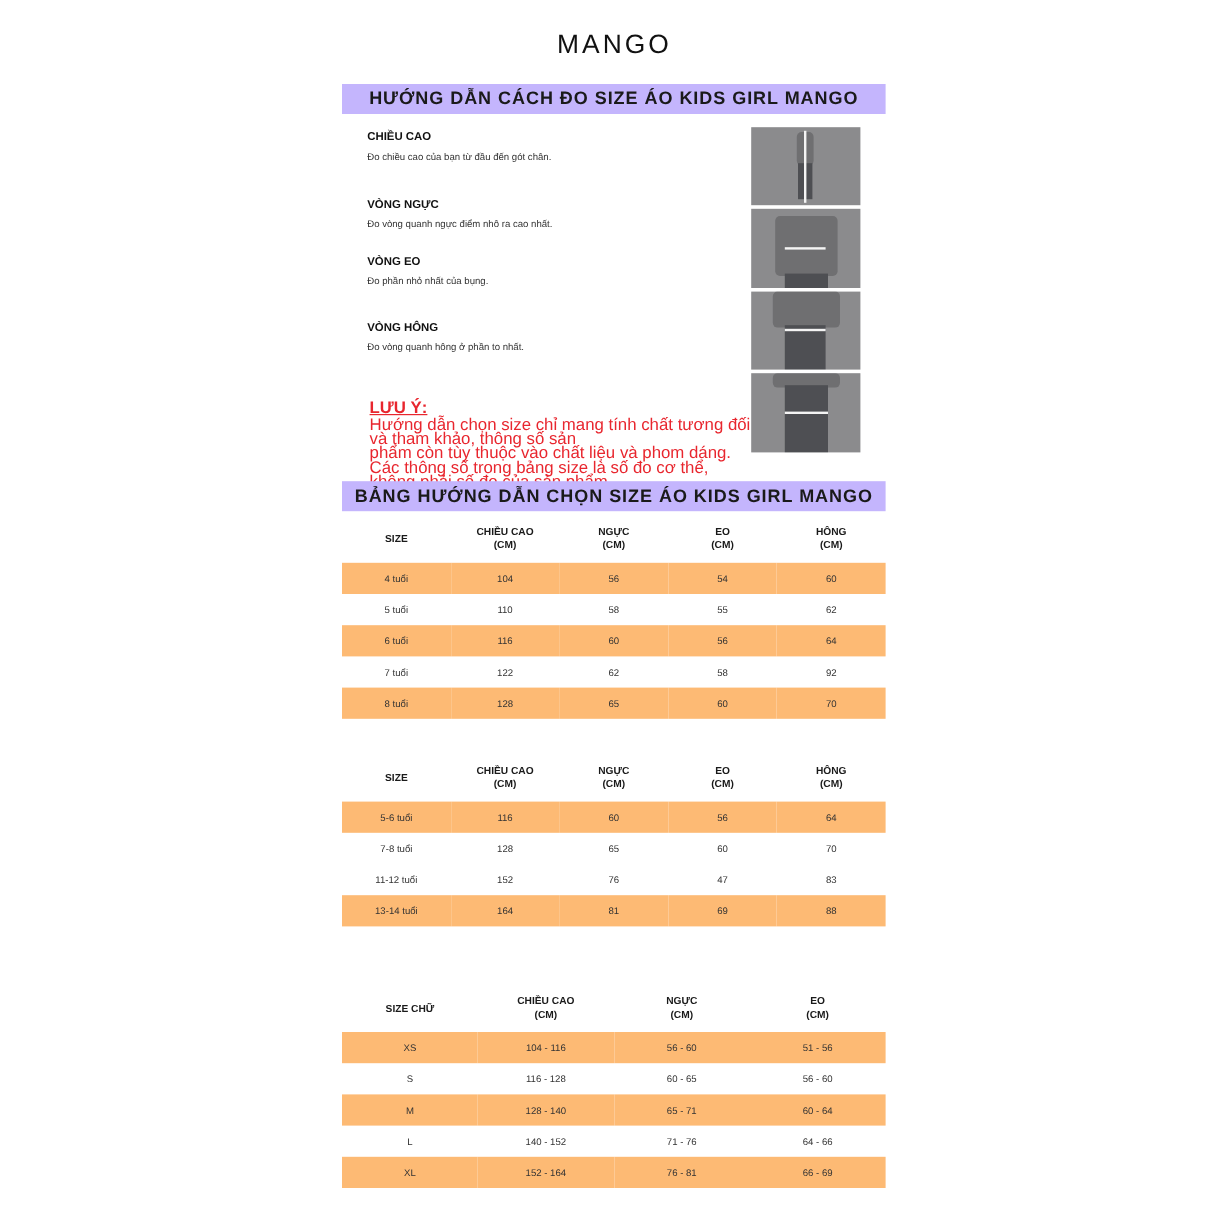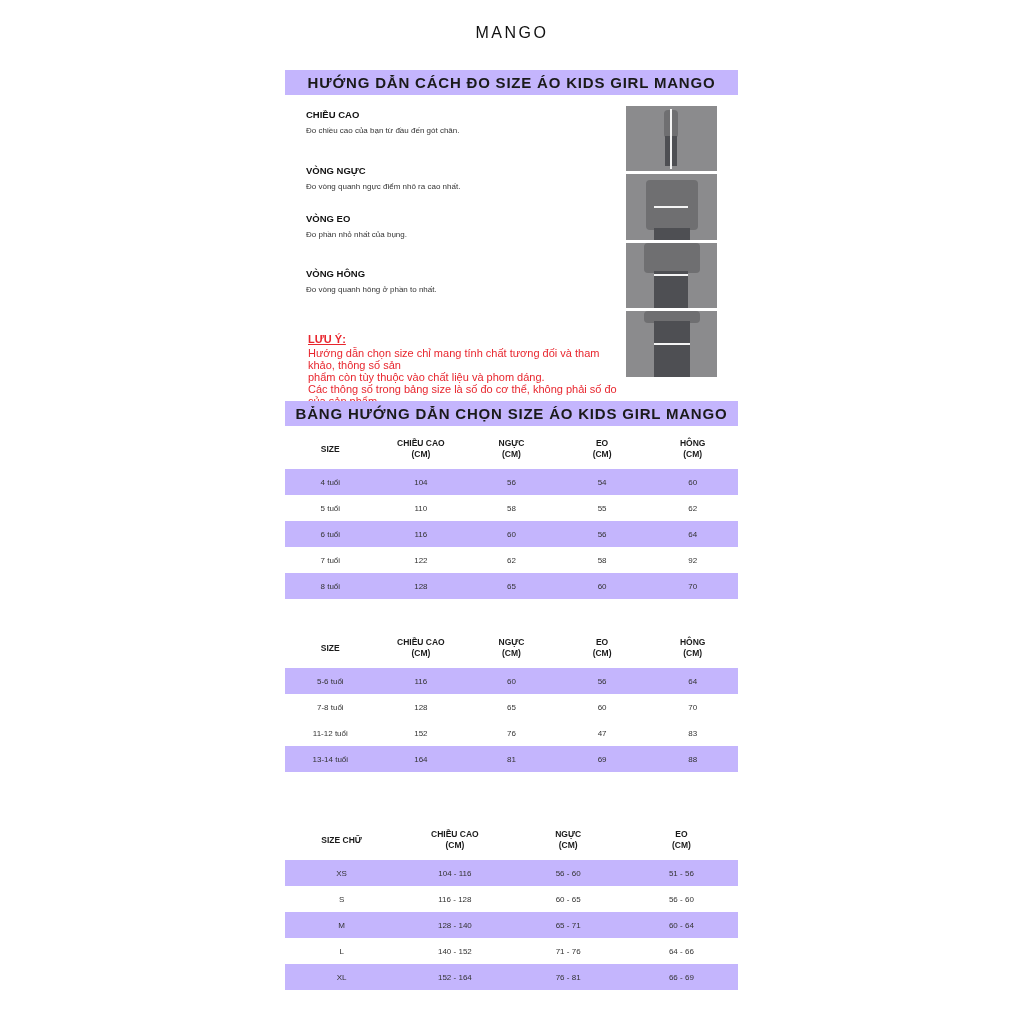--- a/index.html
+++ b/index.html
@@ -1,35 +1,35 @@
 <!DOCTYPE html>
 <html><head>
 <meta charset="utf-8">
 <style>
   html, body { margin:0; padding:0; background:#ffffff; }
   body { width:1024px; height:1024px; position:relative; overflow:hidden;
          font-family:"Liberation Sans", "DejaVu Sans", sans-serif; color:#222; }
   .logo { position:absolute; left:0; width:1024px; top:24px; text-align:center;
-          font-size:16px; letter-spacing:2.5px; font-weight:400; color:#111; }
+          font-size:22px; letter-spacing:2.5px; font-weight:400; color:#111; }
   .band { position:absolute; left:285px; width:453px; height:25px; background:#c4b5fd;
           font-size:15px; font-weight:700; letter-spacing:0.8px; text-align:center;
           line-height:25px; color:#1a1a1a; }
   .guide { position:absolute; left:306px; width:320px; }
   .g-title { font-size:9.5px; font-weight:700; color:#111; }
   .g-desc { font-size:8px; color:#333; margin-top:6px; }
-  .note { position:absolute; left:308px; top:333px; width:320px; color:#e8262e; font-size:11px; line-height:12px; }
+  .note { position:absolute; left:308px; top:333px; width:320px; color:#e8262e; font-size:14px; line-height:12px; }
   .note-title { font-weight:700; text-decoration:underline; margin-bottom:2px; }
   .photo { position:absolute; left:626px; width:91px; background:#8b8b8d; overflow:hidden; }
   .photo .fig { position:absolute; background:#6f6f71; border-radius:4px; }
   .photo .jean { position:absolute; background:#4e4f53; }
   .photo .line { position:absolute; background:#f4f4f4; }
   table.sz { position:absolute; left:285px; width:453px; border-collapse:collapse; table-layout:fixed; }
   table.sz th { font-size:8.5px; font-weight:700; color:#1a1a1a; height:38px; vertical-align:middle; text-align:center; line-height:11px; }
   table.sz td { font-size:8px; color:#333; height:26px; text-align:center; padding:0; }
-  table.sz tr.odd td { background:#c4b5fd; }
+  table.sz tr.odd td { background:#fdba74; }
 </style>
 </head>
 <body>
 
 <div class="logo">MANGO</div>
 
 <div class="band" style="top:70px;">HƯỚNG DẪN CÁCH ĐO SIZE ÁO KIDS GIRL MANGO</div>
 
 <div class="guide" style="top:109px;">
   <div class="g-title">CHIỀU CAO</div>

